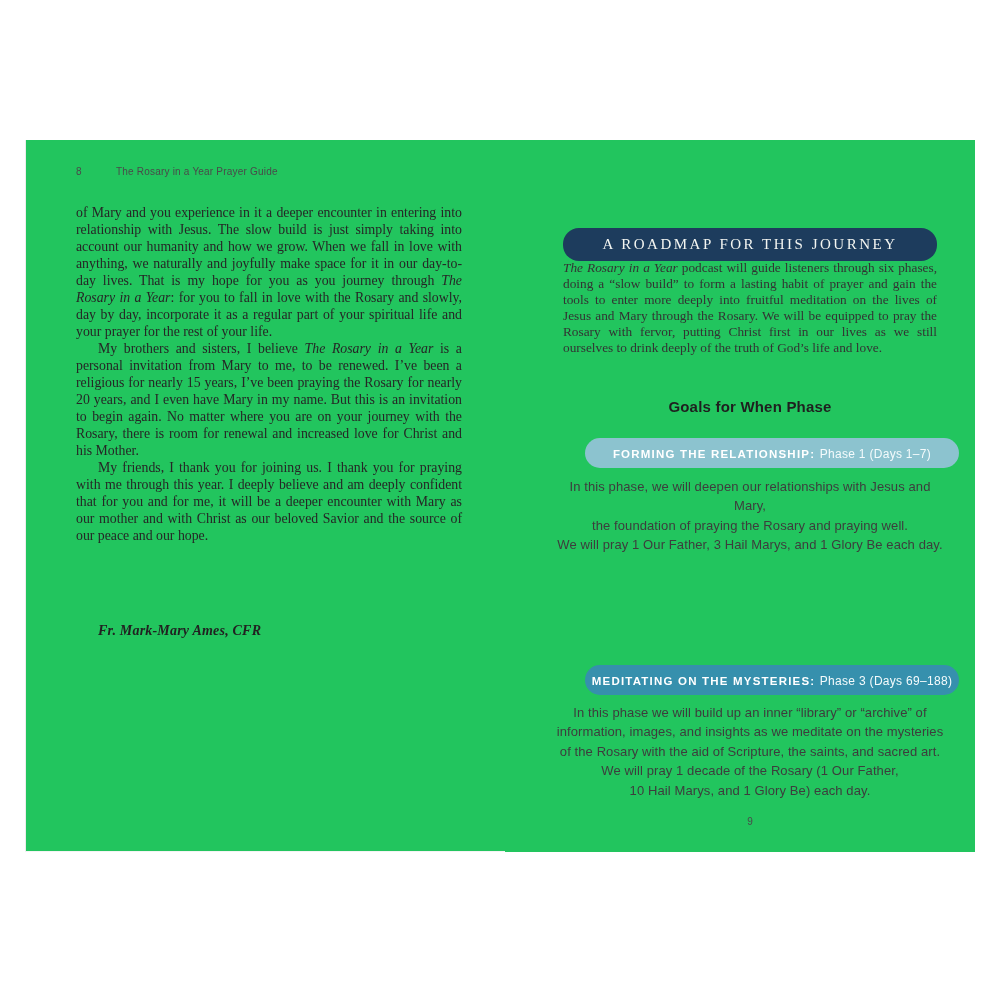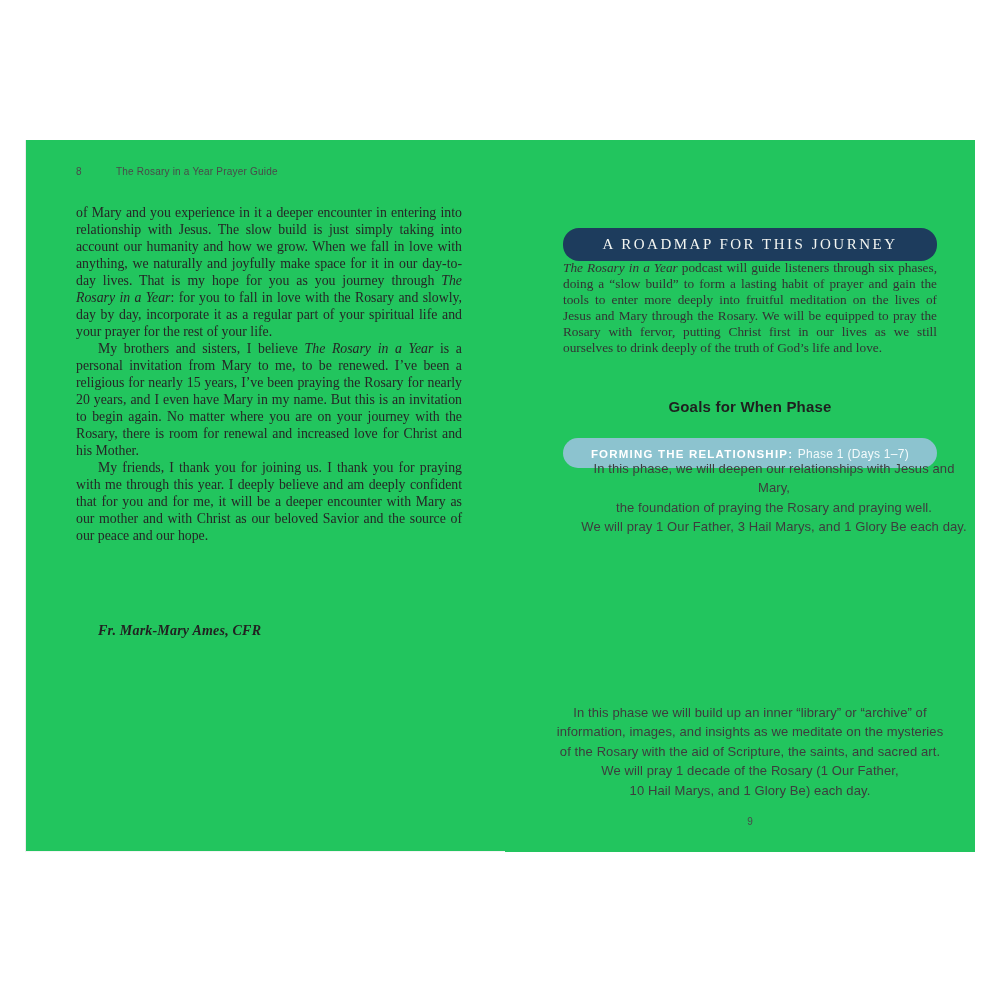--- a/index.html
+++ b/index.html
@@ -34,28 +34,28 @@
             border-radius:16px; white-space:nowrap; }
   .banner.roadmap { top:88px; height:33px; line-height:33px;
             font-family:"Liberation Serif", serif; font-weight:normal; font-size:15px;
             letter-spacing:2.5px; color:#f3f5f1; }
   .intro { position:absolute; top:120px; left:0; width:374px;
            font-family:"Liberation Serif", serif; font-size:13.3px; line-height:16px;
            color:#333333; text-align:justify; }
   .goals { position:absolute; top:258px; left:0; width:374px; text-align:center;
            font-size:15px; font-weight:bold; color:#1f1f1f; letter-spacing:.2px; }
 
-  .banner.phase { height:30px; line-height:30px; }
+  .banner.phase { height:30px; line-height:30px;margin-left:22px; }
   .banner .plabel { font-weight:bold; font-size:11.5px; letter-spacing:1.2px; }
   .banner .prange { font-size:12px; letter-spacing:.3px; color:#f4fbfc; }
   .pdesc { position:absolute; left:-10px; width:394px; text-align:center;
            font-size:13px; line-height:19.4px; color:#3d3d3d; white-space:pre-line;
            letter-spacing:.1px; }
   .banner.b1 { top:298px; }
-  .pdesc.d1  { top:319px;margin-left:24px; }
+  .pdesc.d1  { top:337px; }
   .banner.b2 { top:405px; }
   .pdesc.d2  { top:443px; }
   .banner.b3 { top:525px; }
   .pdesc.d3  { top:563px; }
   .pagenum { position:absolute; top:676px; left:0; width:374px; text-align:center;
              font-size:10px; color:#4a4a4a; }
 </style>
 </head>
 <body>
 
@@ -86,20 +86,24 @@
 
       <div class="banner phase b1" style="background: rgb(140, 195, 207);">
         <span class="plabel">FORMING THE RELATIONSHIP:</span>
         <span class="prange">Phase 1 (Days 1–7)</span>
       </div>
       <p class="pdesc d1">In this phase, we will deepen our relationships with Jesus and Mary,
 the foundation of praying the Rosary and praying well.
 We will pray 1 Our Father, 3 Hail Marys, and 1 Glory Be each day.</p>
 
 
+      <div class="banner phase b3" style="background: rgb(54, 144, 173);">
+        <span class="plabel">MEDITATING ON THE MYSTERIES:</span>
+        <span class="prange">Phase 3 (Days 69–188)</span>
+      </div>
       <p class="pdesc d3">In this phase we will build up an inner “library” or “archive” of
 information, images, and insights as we meditate on the mysteries
 of the Rosary with the aid of Scripture, the saints, and sacred art.
 We will pray 1 decade of the Rosary (1 Our Father,
 10 Hail Marys, and 1 Glory Be) each day.</p>
 
       <div class="pagenum">9</div>
     </div>
   </section>
 </div>

